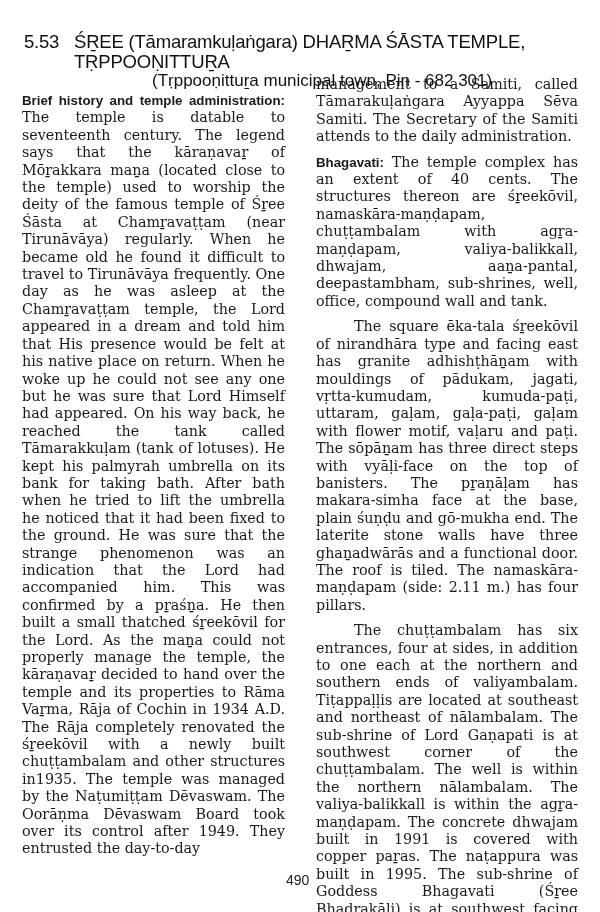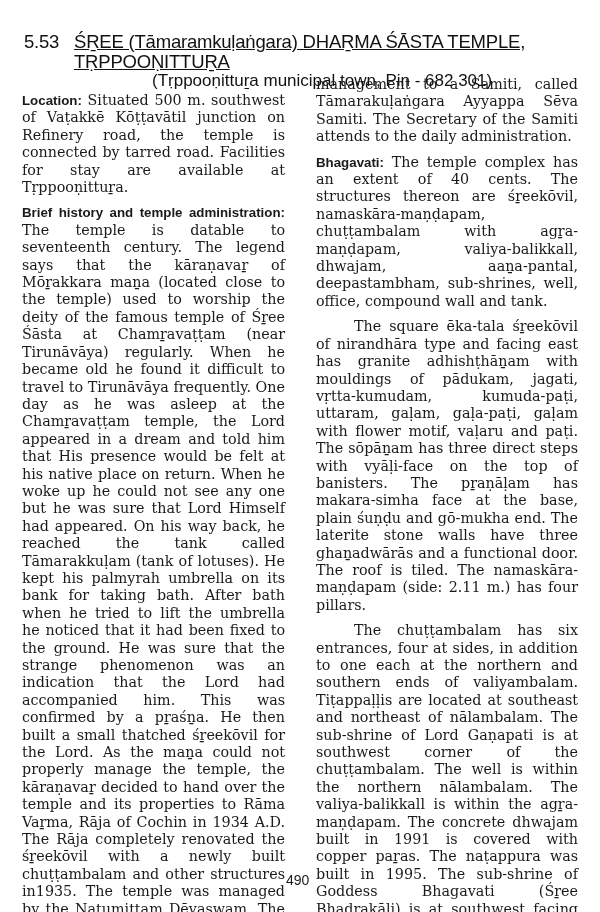--- a/index.html
+++ b/index.html
@@ -8,21 +8,21 @@
       color: #1a1a1a;
       font-family: "DejaVu Serif", "Liberation Serif", serif;
     }
     .heading {
       position: absolute; left: 24px; top: 32px; width: 560px;
       font-family: "Liberation Sans", "DejaVu Sans", sans-serif;
       font-size: 18.5px; line-height: 20px; color: #111;
       letter-spacing: -0.2px;
     }
     .heading .num { position: absolute; left: 0; top: 0; }
-    .heading .title { position: absolute; left: 50px; top: 0; width: 500px; text-decoration: underline; }
+    .heading .title { position: absolute; left: 50px; top: 0; width: 500px; }
     .subtitle {
       position: absolute; left: 152px; top: 71px;
       font-family: "Liberation Sans", "DejaVu Sans", sans-serif;
       font-size: 17px; color: #111;
     }
     .col {
       position: absolute; top: 92px; width: 263px;
       font-size: 14.3px; line-height: 17.4px;
       text-align: justify;
     }
@@ -43,23 +43,20 @@
 </head>
 <body>
 
 <div class="heading">
   <span class="num">5.53</span>
   <span class="title">ŚṞEE (Tāmaramkuḷaṅgara) DHAṞMA ŚĀSTA TEMPLE, TṚPPOOṆITTUṞA</span>
 </div>
 <div class="subtitle">(Tṛppooṇittuṟa municipal town, Pin - 682 301)</div>
 
 <div class="col col-left">
-  <p>
-    <span class="lbl">Location:</span><span> Situated 500 m. southwest of Vaṭakkē Kōṭṭavātil junction on Refinery road, the temple is connected by tarred road.  Facilities for stay are available at Tṛppooṇittuṟa.</span>
-  </p>
   <p id="history-p">
     <span class="lbl">Brief history and temple administration:</span><span id="history-left"> The temple is datable to seventeenth century. The legend says that the kāraṇavaṟ of Mōṟakkara maṉa (located close to the temple) used to worship the deity of the famous temple of Śṟee Śāsta at Chamṟavaṭṭam (near Tirunāvāya) regularly.  When he became old he found it difficult to travel to Tirunāvāya frequently.  One day as he was asleep at the Chamṟavaṭṭam temple, the Lord appeared in a dream and told him that His presence would be felt at his native place on return. When he woke up he could not see any one but he was sure that Lord Himself had appeared.  On his way back, he reached the tank called Tāmarakkuḷam (tank of lotuses).  He kept his palmyrah umbrella on its bank for taking bath.  After bath when he tried to lift the umbrella he noticed that it had been fixed to the ground.  He was sure that the strange phenomenon was an indication that the Lord had accompanied him.  This was confirmed by a pṟaśṉa. He then built a small thatched śṟeekōvil for the Lord. As the maṉa could not properly manage the temple, the kāraṇavaṟ decided to hand over the temple and its properties to Rāma Vaṟma, Rāja of Cochin in 1934 A.D. The Rāja completely renovated the śṟeekōvil with a newly built chuṭṭambalam and other structures in1935.  The temple was managed by the Naṭumiṭṭam Dēvaswam. The Oorāṇma Dēvaswam Board took over its control after 1949. They entrusted the day-to-day</span>
   </p>
 </div>
 
 <div class="col col-right">
   <p><span id="history-right">management to a Samiti, called Tāmarakuḷaṅgara Ayyappa Sēva Samiti.  The Secretary of the Samiti attends to the daily administration.</span></p>
   <p>
     <span class="lbl">Bhagavati:</span><span> The temple complex has an extent of 40 cents.  The structures thereon are śṟeekōvil, namaskāra-maṇḍapam, chuṭṭambalam with agṟa-maṇḍapam, valiya-balikkall, dhwajam, aaṉa-pantal, deepastambham, sub-shrines, well, office, compound wall and tank.</span>
   </p>

